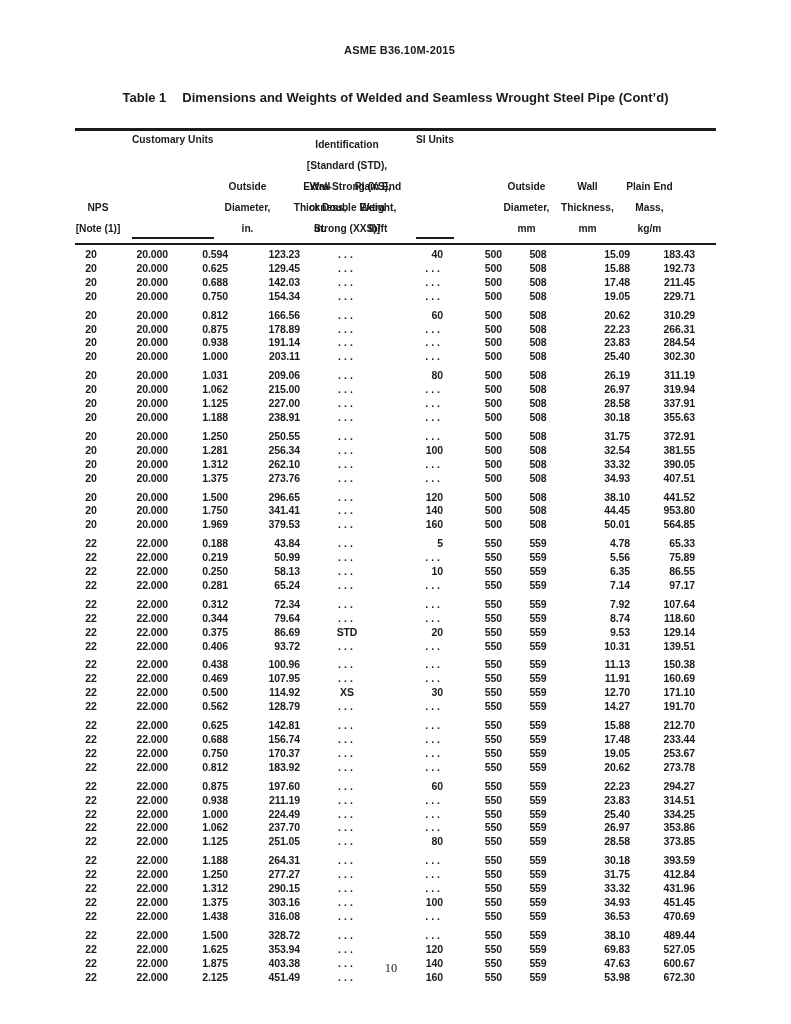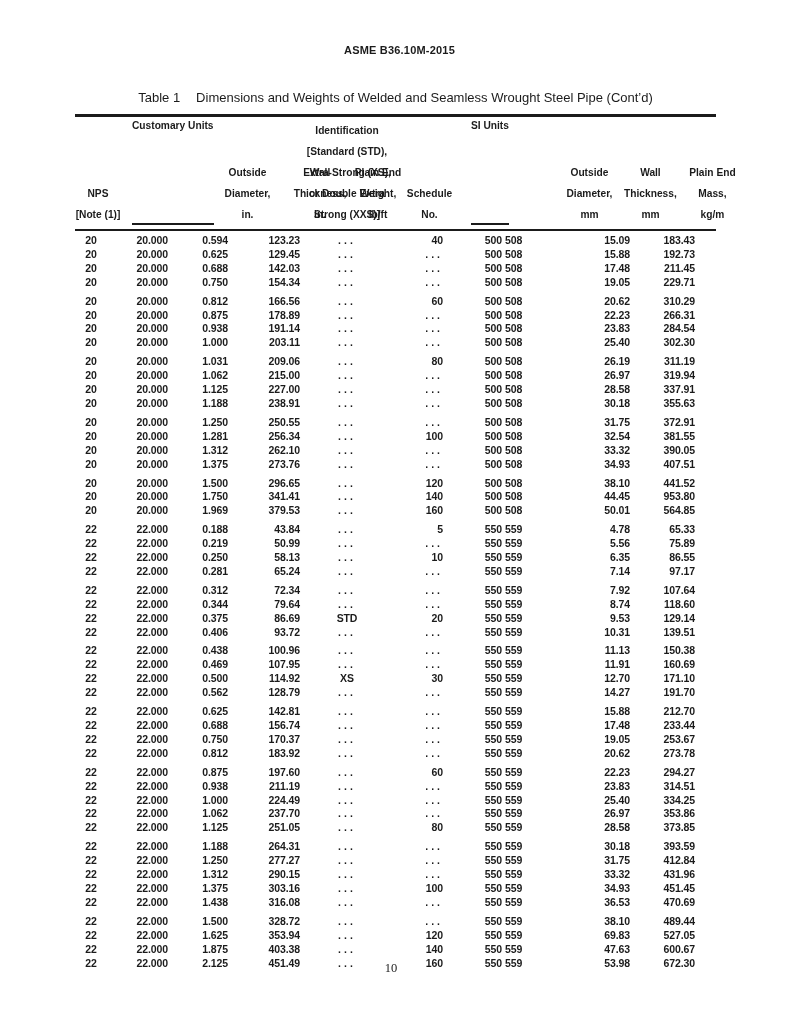--- a/index.html
+++ b/index.html
@@ -9,21 +9,21 @@
     background:#ffffff;
     color:#1b1b1b;
     font-family:"Liberation Sans", sans-serif;
     overflow:hidden;
   }
   .doc-header {
     position:absolute; top:44px; left:4px; width:100%;
     text-align:center; font-size:11px; font-weight:700; letter-spacing:.2px;
   }
   .table-wrap { position:absolute; top:90px; left:75px; width:641px; }
-  .caption { text-align:center; font-size:13px; font-weight:400; margin-bottom:9px; white-space:nowrap; }
+  .caption { text-align:center; font-size:13px; font-weight:700; margin-bottom:23px; white-space:nowrap; }
   .caption .cap-label { margin-right:16px; }
 
   
   .thead {
     display:flex; align-items:stretch;
     border-top:3px solid #1b1b1b;
     border-bottom:2px solid #1b1b1b;
     padding:3px 0 4px;
     min-height:77px;
   }
@@ -36,21 +36,21 @@
   .hgroup { display:flex; flex-direction:row; }
   .spanner {
     text-align:center; font-size:10.2px; font-weight:700; line-height:12.6px;
     border-bottom:2px solid #1b1b1b; padding-bottom:2px; white-space:pre;
   }
   .hgroup .subs { display:flex; flex:1; align-items:flex-end; }
 
   .w1 { width:46px; } .w2 { width:50px; } .w3 { width:61px; } .w4 { width:71px; }
   .w5 { width:88px; } .w6 { width:55px; } .w7 { width:59px; }
   .w8 { width:69px; } .w9 { width:59px; } .w10 { width:83px; }
-  .gcust { width:182px; } .gsi { width:211px;gap:8px; }
+  .gcust { width:182px; } .gsi { width:211px; }
   .gcust .spanner { margin:0 3px 0 11px; }
   .gsi  .spanner { margin:0 21px 0 25px; }
 
   .sh2 { left:6px; } .sh3 { left:23px; } .sh4 { left:15px; }
   .sh6 { left:11px; } .sh7 { left:20px; }
   .sh8 { left:17px; } .sh9 { left:14px; } .sh10 { left:5px; }
 
   
   .tbody { padding-top:3px; }
   .group + .group { margin-top:5px; }
@@ -59,21 +59,21 @@
     flex:0 0 auto; font-size:10.5px; font-weight:700; white-space:nowrap;
     letter-spacing:-0.1px;
   }
   .c1 { width:46px; text-align:center; padding-right:14px; }
   .c2 { width:50px; text-align:right; padding-right:3px; }
   .c3 { width:61px; text-align:right; padding-right:4px; }
   .c4 { width:71px; text-align:right; padding-right:3px; }
   .c5 { width:88px; text-align:center; }
   .c6 { width:55px; text-align:right; padding-right:3px; }
   .c7 { width:59px; text-align:right; padding-right:3px; }
-  .c8 { width:69px; text-align:left; padding-right:3px; }
+  .c8 { width:69px; text-align:center; padding-right:3px; }
   .c9 { width:59px; text-align:right; padding-right:3px; }
   .c10 { width:83px; text-align:right; padding-right:21px; }
   .dots { letter-spacing:3px; font-weight:700; }
 
   .page-number {
     position:absolute; top:961px; left:0; width:782px; text-align:center;
     font-family:"Liberation Serif", serif; font-size:12.5px; color:#222;
   }
 </style>
 </head>
@@ -104,22 +104,20 @@
 Weight,
 lb/ft</div>
       </div>
     </div>
 
     <div class="hcell w5">Identification
 [Standard (STD),
 Extra-Strong (XS),
 or Double Extra
 Strong (XXS)]</div>
-    <div class="hcell w6 sh6">Schedule
-No.</div>
 
     <div class="hgroup gsi">
       <div class="spanner">SI Units</div>
       <div class="subs">
         <div class="hcell w8 sh8">Outside
 Diameter,
 mm</div>
         <div class="hcell w9 sh9">Wall
 Thickness,
 mm</div>

